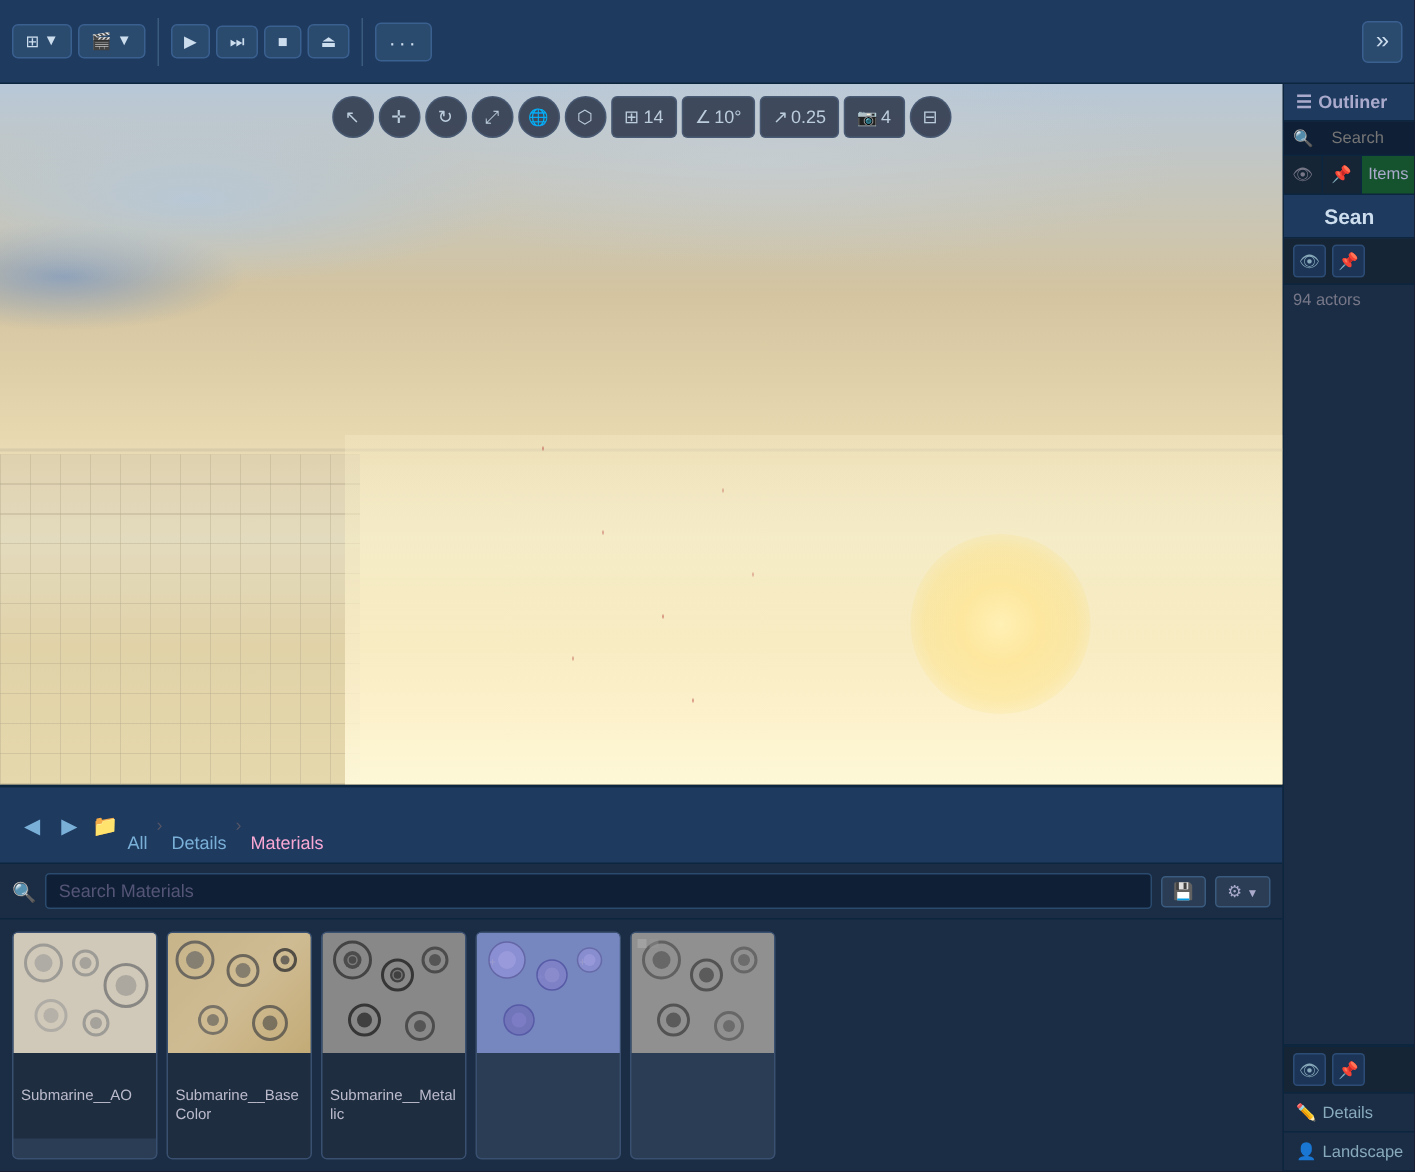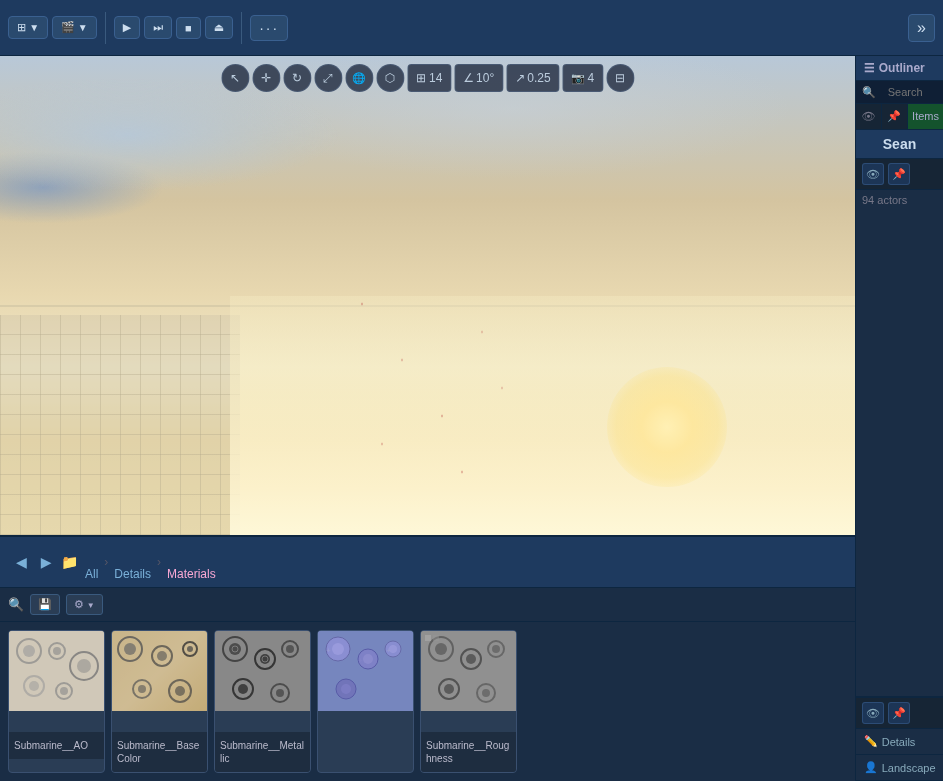--- a/index.html
+++ b/index.html
@@ -227,27 +227,26 @@
       border: 1px solid #3a5070;
     }
     .material-thumb {
       width: 97px;
       height: 80px;
       display: flex; align-items: center; justify-content: center;
       position: relative;
       overflow: hidden;
     }
     .material-label {
-      padding: 7px 5px;
+      padding: 22px 5px;
       font-size: 10px;
       color: #bbc;
       background: #1e2d40;
       word-break: break-word;
       line-height: 1.3;
-      margin-top: 21px;
     }
 
     
     .thumb-ao {
       background: #d0c8b8;
       background-image:
         radial-gradient(circle 8px at 25% 25%, #888 0%, #aaa 40%, transparent 60%),
         radial-gradient(circle 6px at 50% 30%, #999 0%, #bbb 40%, transparent 60%),
         radial-gradient(circle 10px at 70% 50%, #777 0%, #999 40%, transparent 60%),
         radial-gradient(circle 5px at 30% 60%, #888 0%, #aaa 40%, transparent 60%),
@@ -419,20 +418,21 @@
         <span class="cb-folder-icon">📁</span>
         <span class="cb-breadcrumb-item">All</span>
         <span class="cb-breadcrumb-sep">›</span>
         <span class="cb-breadcrumb-item">Details</span>
         <span class="cb-breadcrumb-sep">›</span>
         <span class="cb-breadcrumb-item" style="color:#f9a8d4;">Materials</span>
       </div>
 
       <div class="cb-search-bar">
         <span style="color:#778; font-size:13px;">🔍</span>
+        <input class="cb-search-input" type="text" placeholder="Search Materials" style="">
         <button class="cb-action-btn">💾</button>
         <button class="cb-action-btn">⚙ <span style="font-size:8px;">▼</span></button>
       </div>
 
       <div class="cb-content-area">
         <div class="material-item">
           <div class="material-thumb thumb-ao">
 
             <svg width="97" height="80" viewBox="0 0 97 80">
 
@@ -526,21 +526,20 @@
               <circle cx="75" cy="18" r="8" fill="none" stroke="#555" stroke-width="2" opacity="0.7"></circle>
               <circle cx="75" cy="18" r="4" fill="#555" opacity="0.6"></circle>
               <circle cx="28" cy="58" r="10" fill="none" stroke="#444" stroke-width="2" opacity="0.8"></circle>
               <circle cx="28" cy="58" r="5" fill="#444" opacity="0.7"></circle>
               <circle cx="65" cy="62" r="9" fill="none" stroke="#555" stroke-width="2" opacity="0.7"></circle>
               <circle cx="65" cy="62" r="4" fill="#555" opacity="0.6"></circle>
               <rect x="4" y="4" width="6" height="6" fill="#bbb" opacity="0.4"></rect>
               <rect x="12" y="4" width="6" height="6" fill="#999" opacity="0.4"></rect>
             </svg>
           </div>
-          <div class="material-label">Submarine__Roughness</div>
         </div>
       </div>
     </div>
   </div>
 
   <div class="right-panel-full">
 
     <div class="rp-section-header">
       <span style="font-size:12px;">☰</span>
       <span>Outliner</span>

